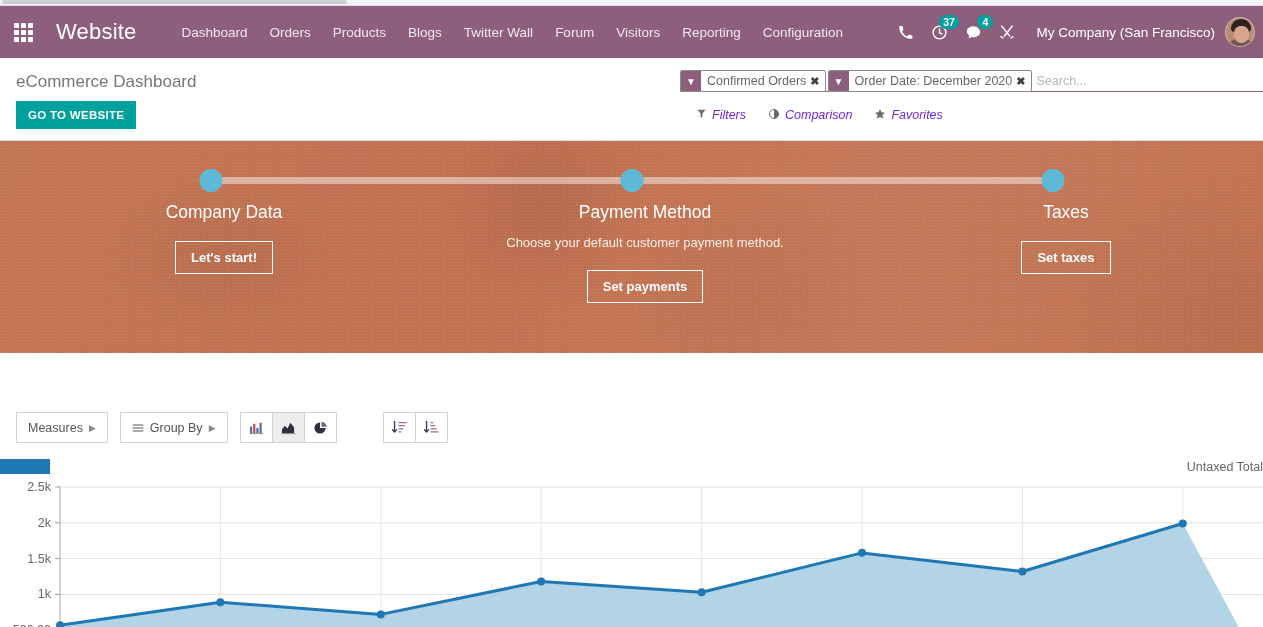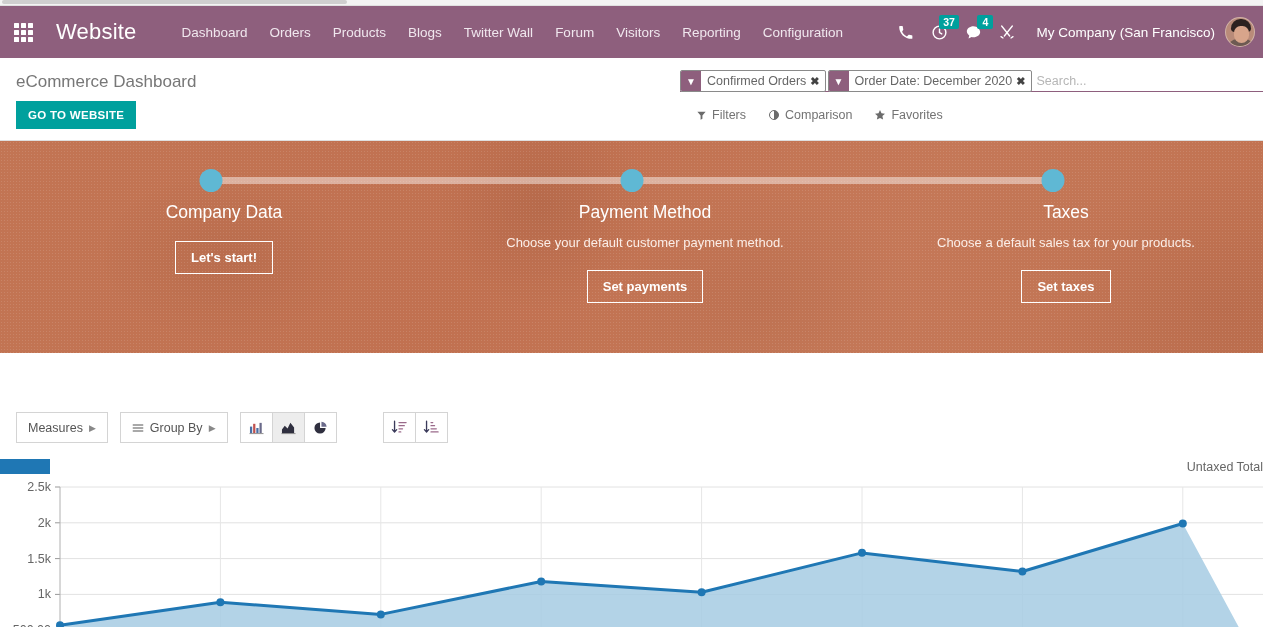--- a/index.html
+++ b/index.html
@@ -41,21 +41,21 @@
   .nav-right { margin-left: auto; display: flex; align-items: center; gap: 0px; }
   .nav-ic {
     position: relative; width: 34px; height: 34px;
     display: flex; align-items: center; justify-content: center;
     cursor: pointer;
   }
   .nav-ic svg { display: block; }
   .badge {
     position: absolute; top: 0px; right: -3px;
     background: #00a09d; color: #fff; font-size: 10.5px; font-weight: 700;
-    border-radius: 2px; padding: 1px 4.5px; line-height: 12px; min-width: 16px;
+    border-radius: 7px; padding: 1px 4.5px; line-height: 12px; min-width: 16px;
     text-align: center;
   }
   .company {
     font-size: 13.5px; color: #fff; padding: 0 10px 0 12px; white-space: nowrap;
   }
   .avatar {
     width: 30px; height: 30px; border-radius: 50%; overflow: hidden;
     background: #b98b79; position: relative; flex: none;
     border: 1px solid rgba(255,255,255,.35);
   }
@@ -93,21 +93,21 @@
     display: flex; align-items: center; justify-content: center; font-size: 10px;
   }
   .facet .ftxt { font-size: 12.5px; color: #666; padding: 0 4px 0 6px; white-space: nowrap; }
   .facet .fx { font-size: 11px; color: #444; padding: 0 5px 0 0; cursor: pointer; font-weight: 700; }
   .search-input {
     border: none; outline: none; flex: 1; font-size: 12.5px; color: #333;
     font-family: inherit; padding-left: 3px; background: transparent;
   }
   .search-input::placeholder { color: #b6b6b6; }
   .cp-tools { display: flex; gap: 22px; margin-top: 16px; padding-left: 16px; }
-  .cp-tool { font-size: 12.5px; color: #737373; cursor: pointer; display: flex; align-items: center; gap: 5px; }
+  .cp-tool { font-size: 12.5px; color: #6d28d9; cursor: pointer; display: flex; gap: 5px; font-style: italic; }
 
   
   .banner {
     height: 212px; position: relative; overflow: hidden;
     background: #bf7a5c;
   }
   .banner .photo {
     position: absolute; inset: 0;
     background:
       radial-gradient(ellipse 180px 120px at 18% 55%, rgba(120,70,50,.30), transparent 70%),
@@ -311,21 +311,20 @@
       <div class="line"></div>
       <div class="dot"></div>
       <div class="s-title">Payment Method</div>
       <div class="s-desc">Choose your default customer payment method.</div>
       <button class="s-btn">Set payments</button>
     </div>
     <div class="step">
       <div class="line"></div>
       <div class="dot"></div>
       <div class="s-title">Taxes</div>
-      <div class="s-desc">Choose a default sales tax for your products.</div>
       <button class="s-btn">Set taxes</button>
     </div>
   </div>
 </div>
 
 <div class="chart-wrap">
 
   <div class="chart-toolbar">
     <div class="tb-group">
       <button class="tb-btn">

